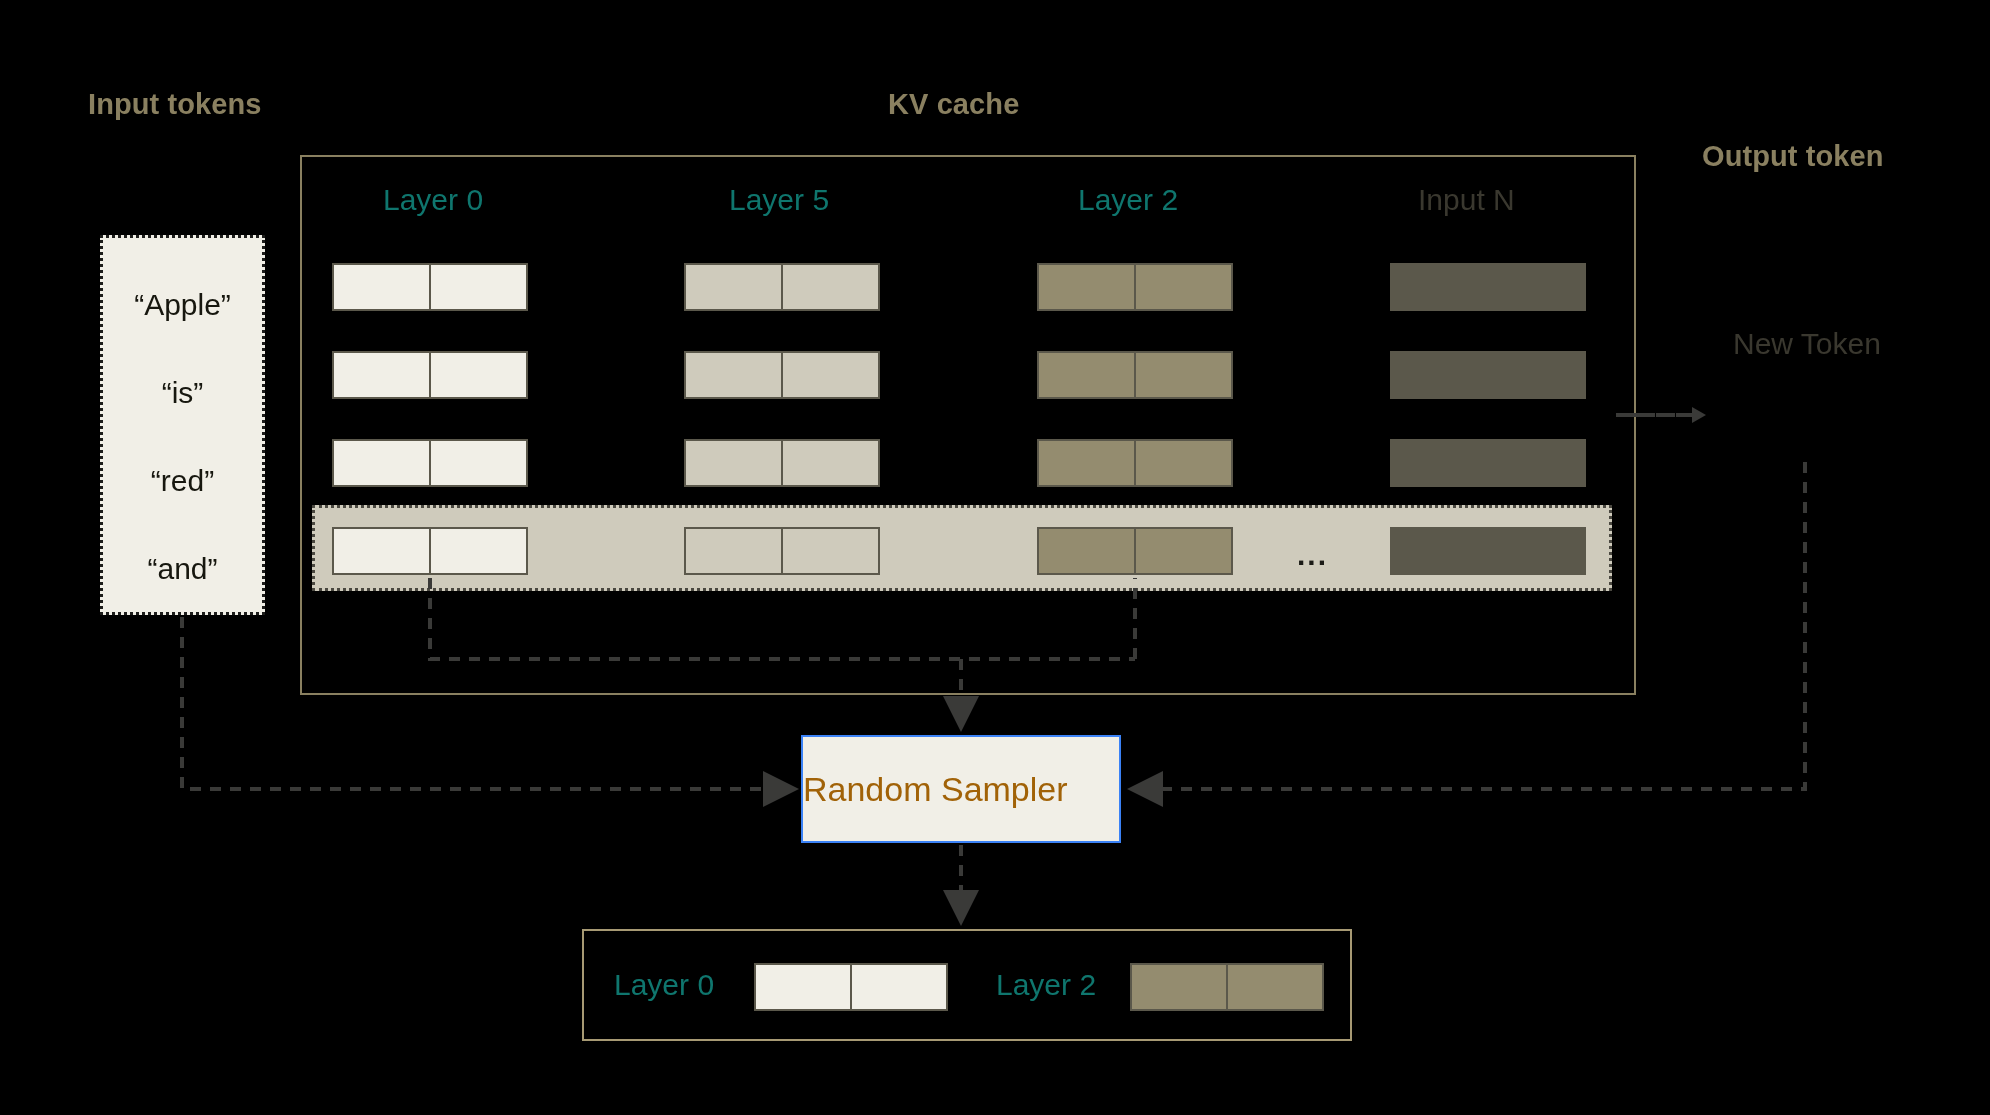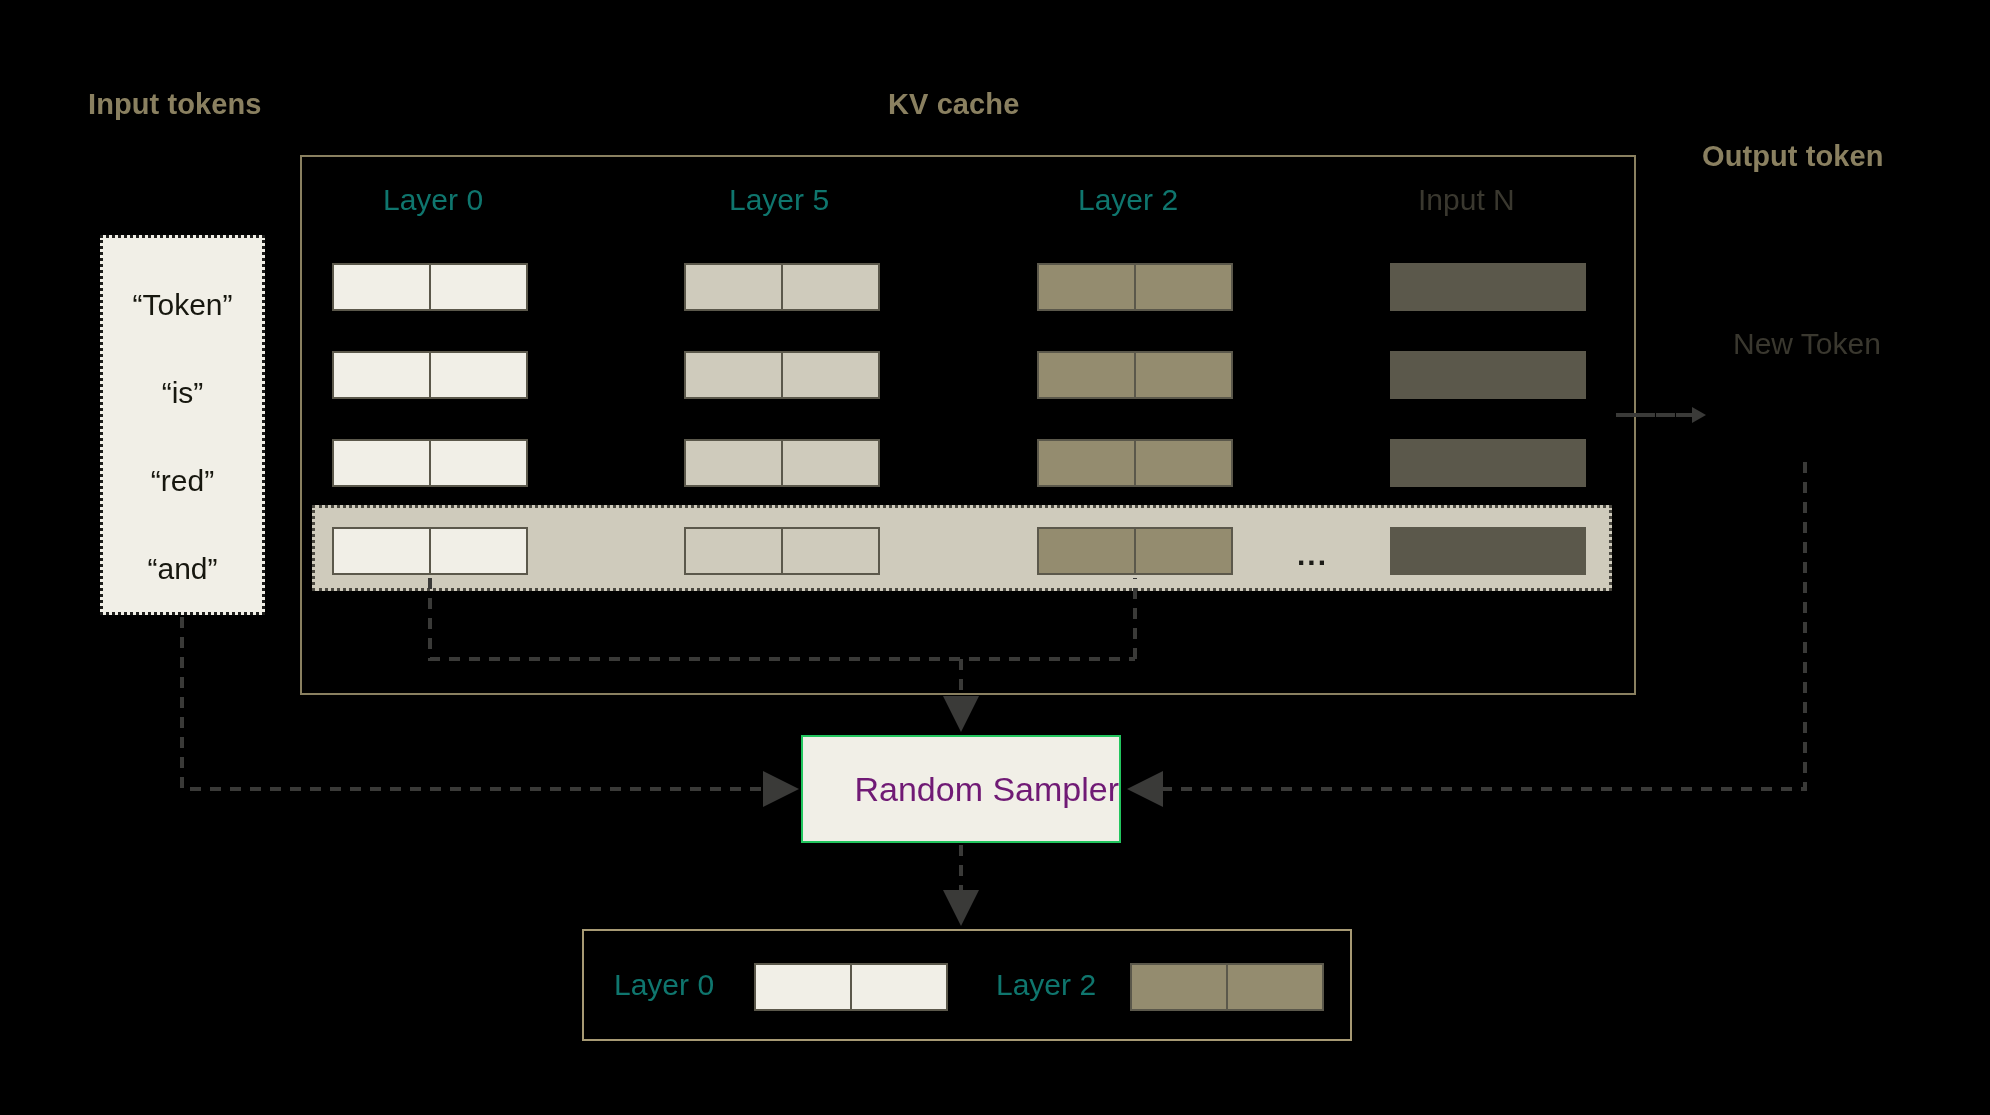--- a/index.html
+++ b/index.html
@@ -26,23 +26,23 @@
   .dotbox{
     background:#f1efe7;border:3px dotted #1d1d1b;box-sizing:border-box;
   }
   .kvframe{
     border:2px solid #8a8060;box-sizing:border-box;background:transparent;
   }
   .tierband{
     background:#cfcbbc;border:3px dotted #4a4840;box-sizing:border-box;
   }
   .samplerbox{
-    background:#f1efe7;border:2px solid #22c55e;box-sizing:border-box;
-    display:flex;align-items:center;justify-content:flex-end;
-    font-size:34px;color:#701a75;
+    background:#f1efe7;border:2px solid #3b82f6;box-sizing:border-box;
+    display:flex;align-items:center;justify-content:flex-start;
+    font-size:34px;color:#a16207;
   }
   .outbox{
     border:2px solid #a79a74;box-sizing:border-box;background:#000;
   }
   .legendbox{
     background:#cfcbbc;border:3px dotted #2a2a26;box-sizing:border-box;
     display:flex;align-items:center;justify-content:center;
     font-size:30px;color:#15150f;
   }
 
@@ -64,21 +64,21 @@
 </head>
 <body>
 
 <div class="stage">
 
   <div class="abs hdr" style="left:88px;top:88px;">Input tokens</div>
   <div class="abs hdr" style="left:888px;top:88px;">KV cache</div>
   <div class="abs hdr" style="left:1702px;top:101px;margin-top:39px;">Output token</div>
 
   <div class="abs dotbox" style="left:100px;top:235px;width:165px;height:380px;">
-    <div class="tok" style="top:50px;">“Token”</div>
+    <div class="tok" style="top:50px;">“Apple”</div>
     <div class="tok" style="top:138px;">“is”</div>
     <div class="tok" style="top:226px;">“red”</div>
     <div class="tok" style="top:314px;">“and”</div>
   </div>
 
   <div class="abs kvframe" style="left:300px;top:155px;width:1336px;height:540px;"></div>
 
   <div class="abs sub" style="left:383px;top:183px;">Layer 0</div>
   <div class="abs sub" style="left:729px;top:183px;">Layer 5</div>
   <div class="abs sub" style="left:1078px;top:183px;">Layer 2</div>

